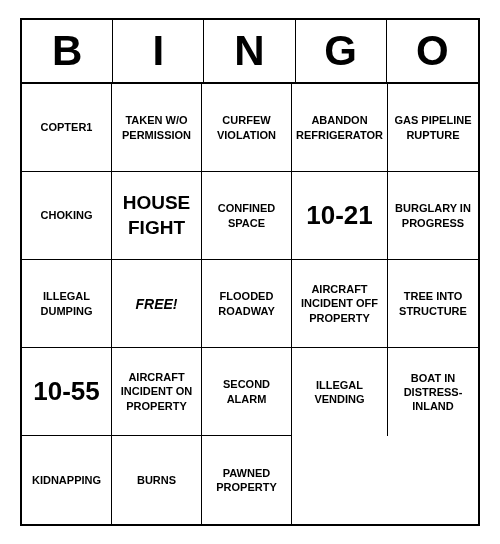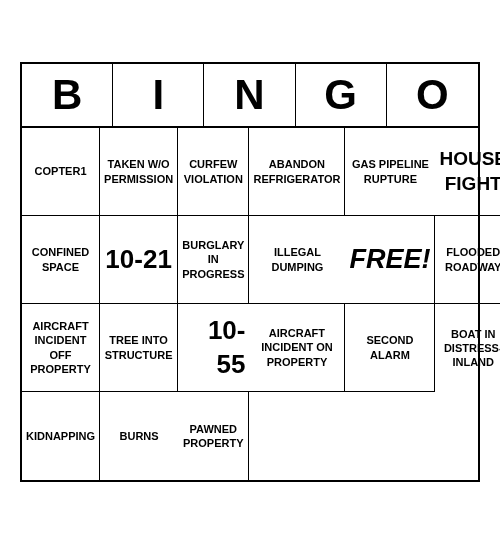--- a/index.html
+++ b/index.html
@@ -25,21 +25,21 @@
       text-align: center;
       font-size: 42px;
       font-weight: bold;
       padding: 8px 0;
       border-right: 1px solid #000;
       line-height: 1.1;
     }
     .bingo-letter:last-child { border-right: none; }
     .bingo-grid {
       display: grid;
-      grid-template-columns: repeat(6, 1fr);
+      grid-template-columns: repeat(5, 1fr);
     }
     .bingo-cell {
       border-right: 1px solid #000;
       border-bottom: 1px solid #000;
       min-height: 88px;
       display: flex;
       align-items: center;
       justify-content: center;
       text-align: center;
       padding: 6px 4px;
@@ -49,21 +49,21 @@
       line-height: 1.3;
     }
     .bingo-cell:nth-child(5n) { border-right: none; }
     .bingo-cell.last-row { border-bottom: none; }
     .bingo-cell.large-text {
       font-size: 26px;
       font-weight: bold;
       text-align: right;
     }
     .bingo-cell.free {
-      font-size: 27px;
+      font-size: 14px;
       font-style: italic;
       font-weight: bold;
       text-align: center;
     }
     .bingo-cell.small-text {
       font-size: 11px;
     }
   </style>
 </head>
 <body>
@@ -75,30 +75,32 @@
       <div class="bingo-letter">N</div>
       <div class="bingo-letter">G</div>
       <div class="bingo-letter">O</div>
     </div>
   <div class="bingo-grid">
   <div class="bingo-cell">COPTER1</div>
       <div class="bingo-cell small-text">TAKEN W/O PERMISSION</div>
       <div class="bingo-cell">CURFEW VIOLATION</div>
       <div class="bingo-cell small-text">ABANDON REFRIGERATOR</div>
       <div class="bingo-cell">GAS PIPELINE RUPTURE</div>
+      <div class="bingo-cell">CHOKING</div>
       <div class="bingo-cell" style="font-size: 19px;">HOUSE FIGHT</div>
       <div class="bingo-cell">CONFINED SPACE</div>
       <div class="bingo-cell large-text">10-21</div>
       <div class="bingo-cell small-text">BURGLARY IN PROGRESS</div>
       <div class="bingo-cell">ILLEGAL DUMPING</div>
       <div class="bingo-cell free">Free!</div>
       <div class="bingo-cell">FLOODED ROADWAY</div>
       <div class="bingo-cell small-text">AIRCRAFT INCIDENT OFF PROPERTY</div>
       <div class="bingo-cell small-text">TREE INTO STRUCTURE</div>
       <div class="bingo-cell large-text">10-55</div>
       <div class="bingo-cell small-text">AIRCRAFT INCIDENT ON PROPERTY</div>
       <div class="bingo-cell">SECOND ALARM</div>
+      <div class="bingo-cell last-row">ILLEGAL VENDING</div>
       <div class="bingo-cell last-row small-text">BOAT IN DISTRESS-INLAND</div>
       <div class="bingo-cell last-row">KIDNAPPING</div>
       <div class="bingo-cell last-row">BURNS</div>
       <div class="bingo-cell last-row">PAWNED PROPERTY</div>
     </div>
 </div>
 
 </body></html>

